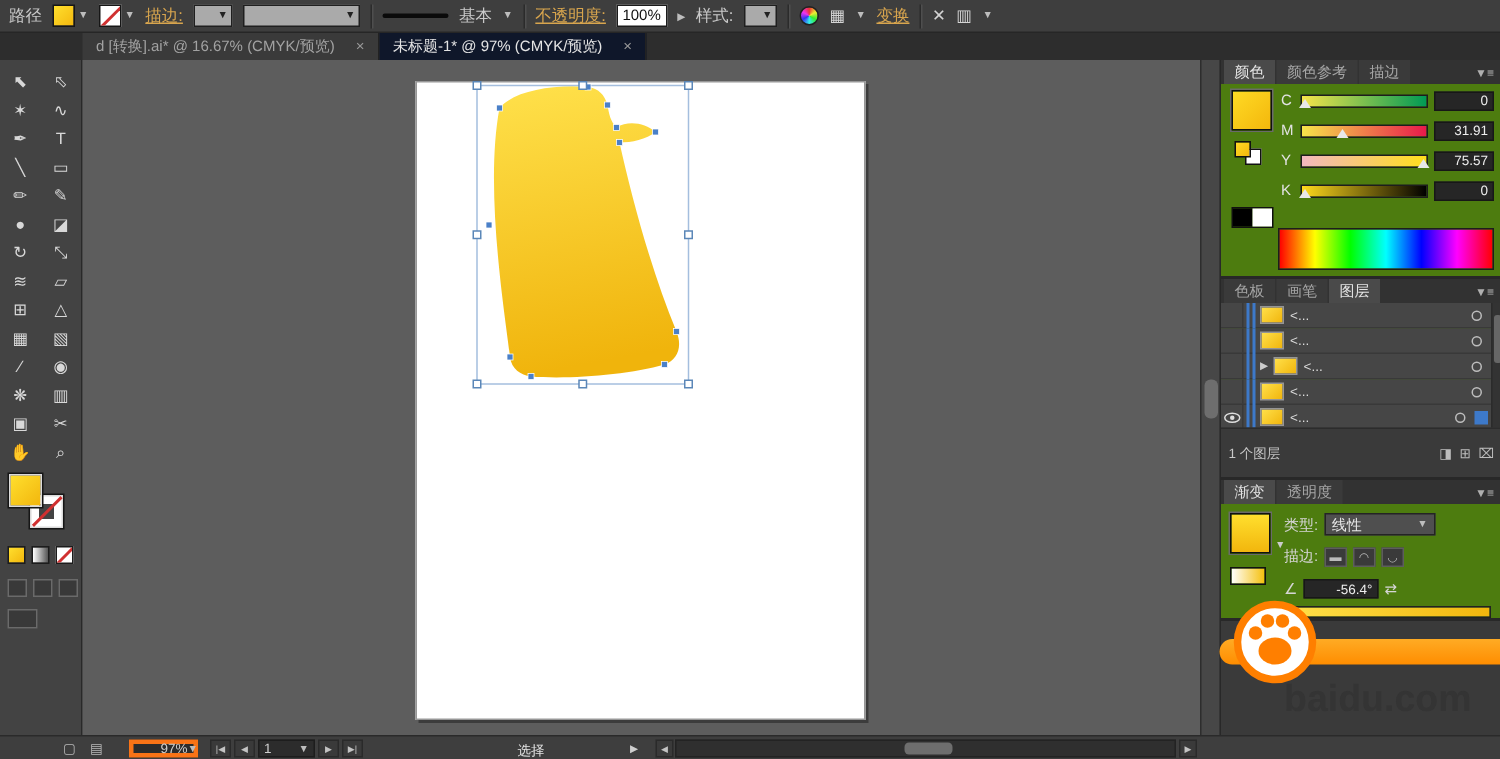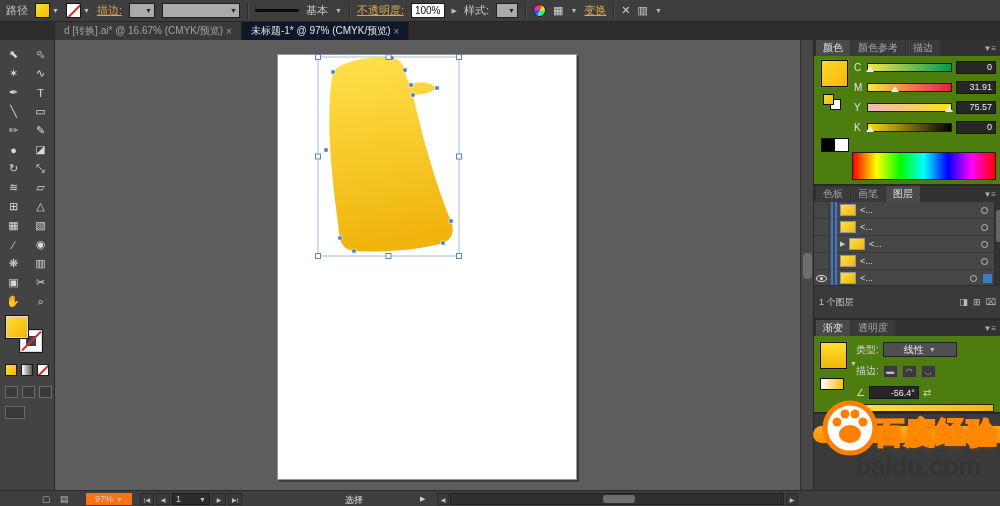--- a/index.html
+++ b/index.html
@@ -20,21 +20,21 @@
 .dd{background:#aaa;border:1px solid #1f1f1f;height:15px;display:inline-flex;align-items:center;justify-content:flex-end;padding:0 2px}
 .dd .car{color:#222}
 .vdiv{width:1px;height:16px;background:#2b2b2b;box-shadow:1px 0 0 #4e4e4e}
 .whitebox{background:#fff;color:#111;border:1px solid #1b1b1b;height:15px;padding:0 3px;display:inline-flex;align-items:center;font-size:10px}
 .brushline{width:44px;height:3px;background:#0a0a0a;border-radius:2px;display:inline-block}
 .colorwheel{width:13px;height:13px;border-radius:50%;border:1px solid #222;background:conic-gradient(#e33,#ee3,#3e3,#3ee,#33e,#e3e,#e33)}
 .cicon{color:#d4d4d4;font-size:11px}
 
 
 .tabbar{position:absolute;top:22px;left:0;width:100%;height:18px;background:#2d2d2d;display:flex;align-items:stretch;padding-left:55px;z-index:9}
-.tab{display:flex;align-items:center;gap:3px;padding:0 9px;background:#3a3a3a;color:#a2a2a2;border-right:1px solid #222;font-size:10px}
+.tab{display:flex;align-items:center;gap:14px;padding:0 9px;background:#3a3a3a;color:#a2a2a2;border-right:1px solid #222;font-size:10px}
 .tab.active{background:#0f172a;color:#e4e4e4}
 .tab .x{color:#9a9a9a;font-size:10px}
 
 
 .main{position:absolute;top:40px;left:0;width:1000px;height:450px}
 
 
 .toolbar{position:absolute;left:0;top:0;width:55px;height:450px;background:#434343;border-right:1px solid #292929}
 .tools{display:grid;grid-template-columns:1fr 1fr;grid-auto-rows:19px;padding-top:5px}
 .tool{display:flex;align-items:center;justify-content:center;color:#d8d8d8;font-size:11px;cursor:pointer}
@@ -111,36 +111,36 @@
 .pscroll b{position:absolute;left:1px;top:8px;width:5px;height:32px;background:#666;border-radius:2px}
 .lfoot{position:absolute;left:0;right:0;bottom:0;height:33px;background:#3a3a3a;border-top:1px solid #2c2c2c;display:flex;align-items:center;gap:5px;padding:0 5px;font-size:9px;color:#c7c7c7}
 .lfoot .sp{flex:1}
 .ficon{color:#bdbdbd;font-size:9px;cursor:pointer}
 
 
 .gsw{position:absolute;left:6px;top:22px;width:27px;height:27px;background:linear-gradient(180deg,#ffdf2e,#f2b60d);border:1px solid #111;box-shadow:0 0 0 1px #6a6a6a}
 .gswcar{position:absolute;left:36px;top:40px;font-size:7px;color:#ccc}
 .gmini{position:absolute;left:6px;top:58px;width:24px;height:12px;border:1px solid #111;background:linear-gradient(90deg,#fff,#f5c00d)}
 .grow{position:absolute;display:flex;align-items:center;gap:4px;font-size:10px;color:#d5d5d5}
-.dd2{width:74px;height:15px;background:#4f4f4f;border:1px solid #242424;color:#e6e6e6;display:flex;align-items:center;justify-content:space-between;padding:0 20px;font-size:10px}
+.dd2{width:74px;height:15px;background:#4f4f4f;border:1px solid #242424;color:#e6e6e6;display:flex;align-items:center;justify-content:space-between;padding:0 4px;font-size:10px}
 .gbtn{width:15px;height:13px;background:#3a3a3a;border:1px solid #5d5d5d;color:#bbb;font-size:8px;display:flex;align-items:center;justify-content:center;cursor:pointer}
 .ginput{width:50px;height:13px;background:#262626;border:1px solid #171717;color:#eee;font-size:9px;display:flex;align-items:center;justify-content:flex-end;padding:0 3px}
 .gslider{position:absolute;left:42px;top:84px;width:138px;height:8px;border:1px solid #222;background:linear-gradient(90deg,#ffe14b,#f2b60d)}
 
 
 .wm-bar{position:absolute;left:813px;top:426px;width:187px;height:17px;background:linear-gradient(180deg,#ffab24,#ff8d00);border-radius:9px 0 0 9px;z-index:30}
 .wm-paw{position:absolute;left:822px;top:400px;width:56px;height:56px;z-index:32}
 .wm-brand{position:absolute;left:874px;top:413px;z-index:31;font-size:30px;font-weight:bold;color:#fff;letter-spacing:1px;-webkit-text-stroke:2px #ff8800;text-shadow:-1px -1px 0 #ff8800,1px -1px 0 #ff8800,-1px 1px 0 #ff8800,1px 1px 0 #ff8800,0 2px 4px rgba(160,80,0,.6)}
 .wm-domain{position:absolute;left:856px;top:452px;z-index:31;font-size:25px;font-weight:bold;color:#343434;z-index:31}
 
 
 .sbar{position:absolute;left:0;top:490px;width:100%;height:16px;background:#3e3e3e;border-top:1px solid #2a2a2a;font-size:9px;color:#cfcfcf;z-index:20}
 .sbar .ab{position:absolute}
 .sic{top:3px;font-size:9px;color:#b9b9b9}
-.zoombox{left:86px;top:2px;width:46px;height:12px;background:#2c2c2c;border:6px solid #f97316;display:flex;align-items:center;justify-content:space-between;padding:0 3px;cursor:pointer}
+.zoombox{left:86px;top:2px;width:46px;height:12px;background:#2c2c2c;border:3px solid #f97316;display:flex;align-items:center;justify-content:space-between;padding:0 18px;cursor:pointer}
 .nav{left:140px;top:2px;display:flex;gap:2px;align-items:center}
 .nbtn{min-width:14px;height:12px;background:#3a3a3a;border:1px solid #2a2a2a;color:#c3c3c3;font-size:6px;display:flex;align-items:center;justify-content:center;padding:0 1px;cursor:pointer}
 .abox{width:38px;height:12px;background:#2c2c2c;border:1px solid #1d1d1d;display:flex;align-items:center;justify-content:space-between;padding:0 3px}
 .toolstat{left:345px;top:3px;color:#e2e2e2}
 .parrow{left:420px;top:4px;font-size:7px;color:#cfcfcf}
 .hsbtn{top:2px;width:12px;height:12px;background:#3a3a3a;border:1px solid #2a2a2a;color:#c3c3c3;font-size:6px;display:flex;align-items:center;justify-content:center;cursor:pointer}
 .hstrack{left:450px;top:2px;width:334px;height:12px;background:#2f2f2f;border:1px solid #232323}
 .hsthumb{position:absolute;left:152px;top:1px;width:32px;height:8px;background:#6e6e6e;border-radius:3px}
 </style>
 </head>
@@ -500,21 +500,20 @@
 
   <div class="wm-bar"></div>
   <svg class="wm-paw" viewBox="0 0 56 56">
     <circle cx="28" cy="28" r="25" fill="#ffffff" stroke="#ff7f00" stroke-width="5"></circle>
     <ellipse cx="28" cy="34" rx="11" ry="9" fill="#ff7f00"></ellipse>
     <circle cx="15" cy="22" r="4.5" fill="#ff7f00"></circle>
     <circle cx="23" cy="14" r="4.5" fill="#ff7f00"></circle>
     <circle cx="33" cy="14" r="4.5" fill="#ff7f00"></circle>
     <circle cx="41" cy="22" r="4.5" fill="#ff7f00"></circle>
   </svg>
-  <div class="wm-brand">百度经验</div>
   <div class="wm-domain">baidu.com</div>
 
   <div class="sbar">
     <span class="ab sic" style="left:42px">▢</span>
     <span class="ab sic" style="left:60px">▤</span>
     <span class="ab zoombox">
       <span>97%</span>
       <span class="car">▼</span>
     </span>
     <span class="ab nav">

